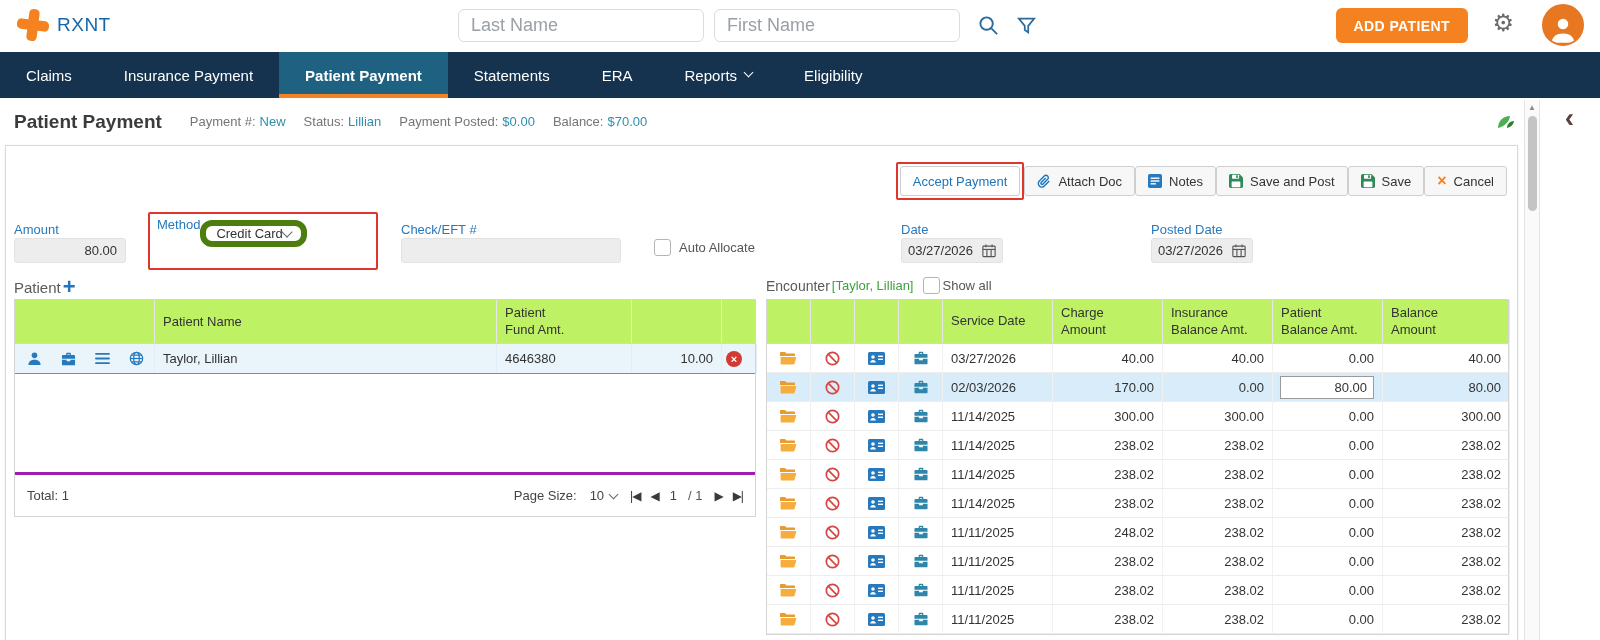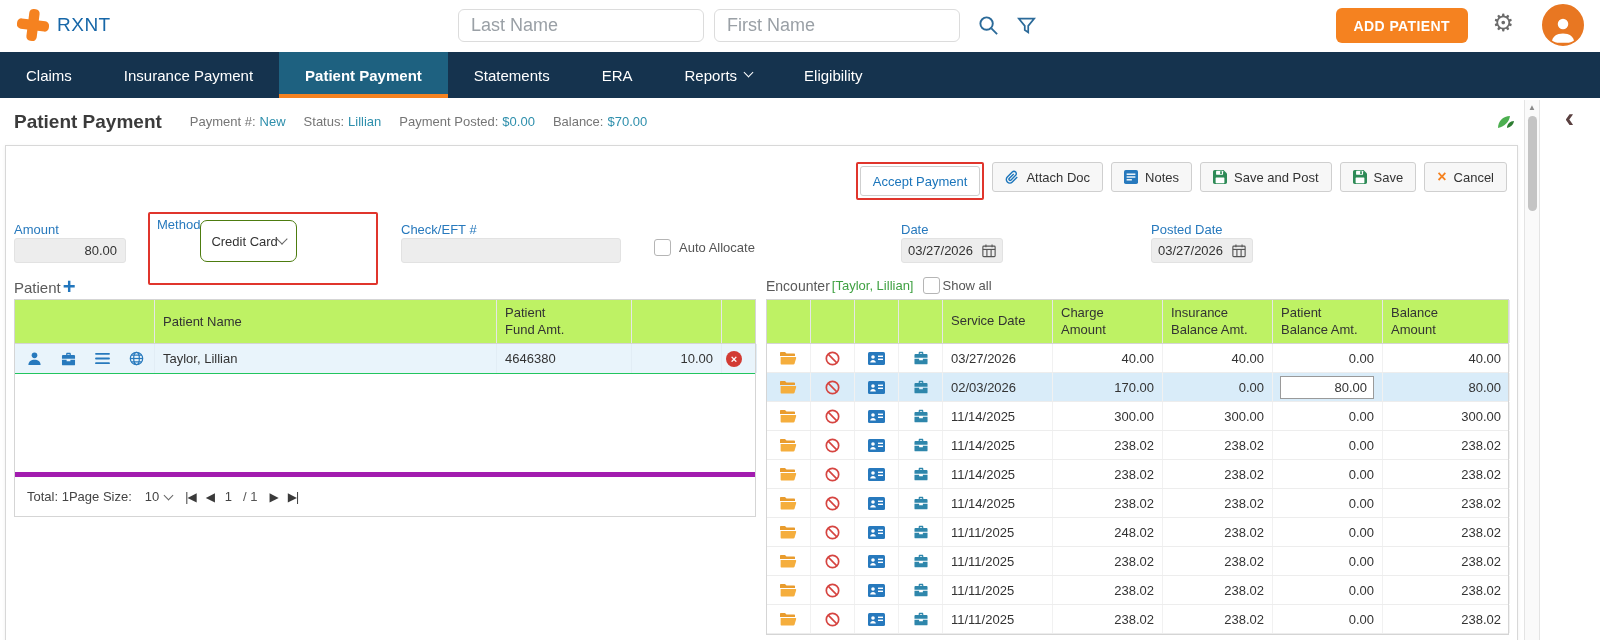--- a/index.html
+++ b/index.html
@@ -29,33 +29,33 @@
   .page-title{font-size:19px;font-weight:bold;color:#3B3B3B;margin-right:10px}
   .meta-item{margin-left:18px;font-size:13px;color:#757575}
   .meta-value{color:#2E8FAC;margin-left:4px}
   .leaf{position:absolute;right:84px;top:15px;cursor:pointer}
   .collapse-chevron{position:absolute;right:26px;top:4px;font-size:28px;font-weight:bold;color:#5A4040;cursor:pointer}
 
   
   .card{position:absolute;left:5px;top:145px;width:1513px;height:516px;background:#fff;border:1px solid #D8D8D8;box-shadow:0 1px 4px rgba(0,0,0,.06)}
 
   
-  .toolbar{position:absolute;top:16px;right:10px;display:flex;align-items:flex-start;gap:8px}
+  .toolbar{position:absolute;top:16px;right:10px;display:flex;align-items:center;}
   .btn{height:30px;display:flex;align-items:center;gap:7px;padding:0 12px;background:#F7F7F7;border:1px solid #CFCFCF;border-radius:3px;font-size:13px;color:#333;cursor:pointer;font-family:inherit;white-space:nowrap}
   .btn.accept{background:#fff;color:#1B75BB}
   .annot{border:2px solid #E0352C;padding:2px;border-radius:2px;display:inline-flex}
   .bicon{display:flex;align-items:center}
   .cancel-x{color:#F58220;font-weight:bold;font-size:16px;line-height:1}
 
   
   .field-label{position:absolute;font-size:13px;color:#2779BD}
   .field-input{position:absolute;height:25px;background:#EDEDED;border:1px solid #E2E2E2;border-radius:3px;font-size:13px;color:#333;padding:0 8px;font-family:inherit;outline:none}
   .method-annot{position:absolute;left:142px;top:66px;width:230px;padding:3px 7px 21px 7px}
   .method-annot .in-label{font-size:13px;color:#2779BD}
-  .select{height:42px;border:1px solid #4d7c0f;border-radius:7px;background:#fff;display:flex;align-items:center;justify-content:space-between;padding:0 10px;font-size:13px;color:#333;cursor:pointer;margin-top:3px}
+  .select{height:27px;border:6px solid #4d7c0f;border-radius:12px;background:#fff;display:flex;align-items:center;justify-content:space-between;padding:0 10px;font-size:13px;color:#333;cursor:pointer;margin-top:3px}
   .chev{width:7px;height:7px;border-right:1.6px solid #666;border-bottom:1.6px solid #666;transform:rotate(45deg);display:inline-block;margin-top:-3px}
   .chev.white{border-color:#fff;margin-bottom:2px}
   .chev.sel{width:8px;height:8px;margin-top:-4px}
   .auto-alloc{position:absolute;display:flex;align-items:center;gap:8px}
   .checkbox{width:17px;height:17px;border:1px solid #B5B5B5;border-radius:3px;background:#fff;display:inline-block;cursor:pointer;flex:none}
   .cb-label{font-size:13px;color:#555}
   .date-input{position:absolute;width:102px;height:25px;background:#EDEDED;border:1px solid #E2E2E2;border-radius:3px;display:flex;align-items:center;justify-content:space-between;padding:0 6px;font-size:13px;color:#333;cursor:pointer}
 
   
   .section-head{position:absolute;display:flex;align-items:center;gap:2px}
@@ -70,21 +70,21 @@
   .p-head,.p-row{display:grid;grid-template-columns:140px 342px 135px 90px 35px}
   .e-head,.enc-row{display:grid;grid-template-columns:44px 44px 44px 44px 110px 110px 110px 110px 127px}
   .p-head,.e-head{height:44px;background:#bef264;border-bottom:1px solid #D5D5D5}
   .p-head .cell,.e-head .cell{display:flex;align-items:center;padding:0 8px;font-size:13px;color:#333;border-right:1px solid #E6E6E6}
   .e-head .cell span{max-width:80px;line-height:1.25}
   .p-head .wrapcol{max-width:72px;line-height:1.25;display:inline-block}
   .p-row{height:30px;background:#E9F4FB;border-bottom:1px solid #22c55e;cursor:pointer}
   .p-row .cell{display:flex;align-items:center;padding:0 8px;font-size:13px;color:#333;border-right:1px solid #E2EDF5}
   .p-row .icons{gap:19px;padding-left:12px}
   .p-body{height:128px;background:#fff}
-  .p-foot{height:44px;border-top:5px solid #a21caf;display:flex;align-items:center;padding:12px 12px;font-size:13px;color:#444}
+  .p-foot{height:44px;border-top:3px solid #a21caf;display:flex;align-items:center;justify-content:space-between;padding:12px 12px;font-size:13px;color:#444}
   .foot-right{display:flex;align-items:center;gap:10px}
   .ps-select{display:flex;align-items:center;gap:6px;cursor:pointer;padding:2px 3px}
   .pg{font-size:12px;color:#3A3A3A;cursor:pointer;letter-spacing:-1px}
   .pg-num{padding:0 1px}
   .pg-total{color:#555;margin-right:2px}
   .enc-row{height:29px;background:#fff;border-bottom:1px solid #EDEDED}
   .enc-row .cell{display:flex;align-items:center;padding:0 8px;font-size:13px;color:#333;border-right:1px solid #F1F1F1}
   .icon-cell{justify-content:center;padding:0!important;cursor:pointer}
   .num{justify-content:flex-end}
   .enc-row.highlight{background:#D9ECF9}

